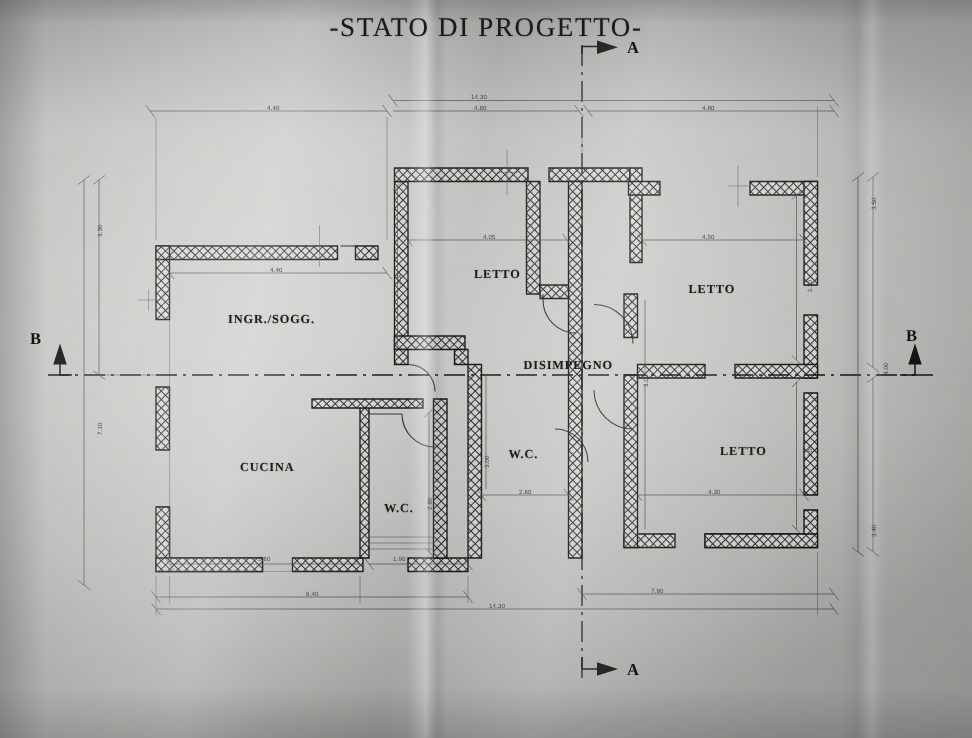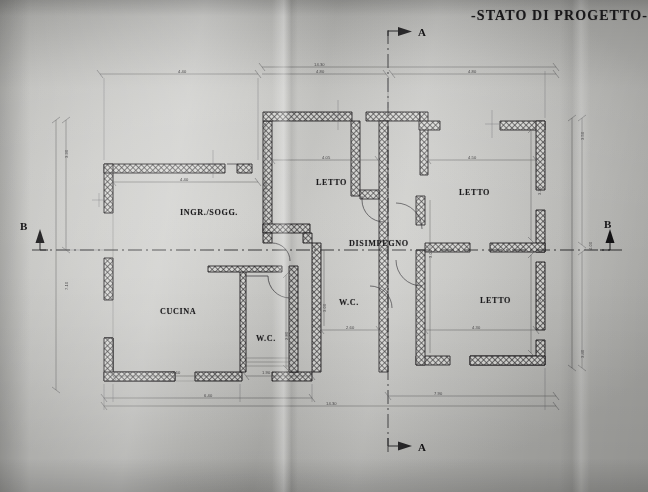--- a/index.html
+++ b/index.html
@@ -60,24 +60,24 @@
     position: absolute;
     left: 0; top: 0;
     width: 648px;
     height: 492px;
   }
 
   .title-text {
     position: absolute;
     left: 0; right: 0;
     top: 8px;
-    text-align: right;
+    text-align: center;
     font-family: "Liberation Serif", serif;
-    font-size: 14px;
-    font-weight: bold;
+    font-size: 18px;
+    font-weight: normal;
     letter-spacing: 1.1px;
     color: #19181a;
     text-shadow: 0 0 1px rgba(60,60,60,0.45);
   }
 
   .room-label {
     position: absolute;
     font-family: "Liberation Serif", serif;
     font-weight: bold;
     font-size: 8.2px;
@@ -334,21 +334,21 @@
   <div class="paper-edge-t"></div>
   <div class="paper-edge-b"></div>
 
   <div class="title-text">-STATO DI PROGETTO-</div>
 
   <div class="sect-letter" style="left:418px; top:26px;">A</div>
   <div class="sect-letter" style="left:418px; top:441px;">A</div>
   <div class="sect-letter" style="left:20px; top:220px;">B</div>
   <div class="sect-letter" style="left:604px; top:218px;">B</div>
 
-  <div class="room-label" style="left:152px; top:208px;margin-left:28px;">INGR./SOGG.</div>
+  <div class="room-label" style="left:152px; top:208px;">INGR./SOGG.</div>
   <div class="room-label" style="left:160px; top:307px;">CUCINA</div>
   <div class="room-label" style="left:316px; top:178px;">LETTO</div>
   <div class="room-label" style="left:459px; top:188px;">LETTO</div>
   <div class="room-label" style="left:480px; top:296px;">LETTO</div>
   <div class="room-label" style="left:321px; top:239px;margin-left:28px;">DISIMPEGNO</div>
   <div class="room-label" style="left:339px; top:298px;">W.C.</div>
   <div class="room-label" style="left:256px; top:334px;">W.C.</div>
 
   <div class="dim-text" style="left:178px; top:69px;">4.40</div>
   <div class="dim-text" style="left:314px; top:62px;">14.30</div>

